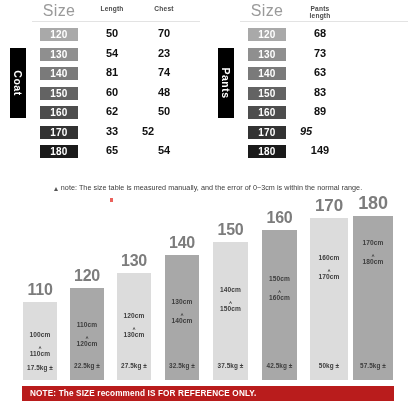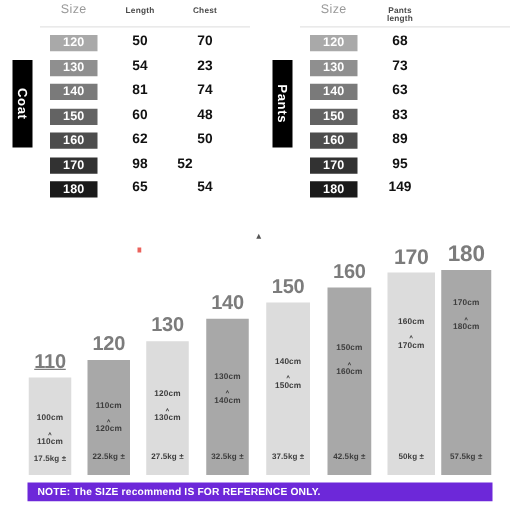--- a/index.html
+++ b/index.html
@@ -34,21 +34,21 @@
     height: 22px;
   }
   .th {
     position: absolute;
     top: 3px;
     text-align: center;
     white-space: pre-line;
     line-height: 1.02;
   }
   .th-size {
-    font-size: 10px;
+    font-size: 16px;
     color: #9a9a9a;
     letter-spacing: .3px;
   }
   .th-metric {
     font-size: 6.6px;
     font-weight: bold;
     color: #4a4a4a;
     letter-spacing: .2px;
     top: 6px;
   }
@@ -187,21 +187,21 @@
     line-height: 1.3;
     letter-spacing: .1px;
   }
 
   .note-banner {
     position: absolute;
     left: 22px;
     top: 386px;
     width: 372px;
     height: 15px;
-    background: #6d28d9;
+    background: #b91c1c;
     color: #ffffff;
     font-size: 8.2px;
     font-weight: bold;
     line-height: 15px;
     padding-left: 8px;
     box-sizing: border-box;
     letter-spacing: .15px;
     white-space: nowrap;
   }
 </style>
@@ -243,21 +243,21 @@
         <div class="cell" style="left:92px;">60</div>
         <div class="cell" style="left:144px;">48</div>
       </div>
       <div class="row">
         <div class="badge" style="left:40px;background:#4d4d4d;">160</div>
         <div class="cell" style="left:92px;">62</div>
         <div class="cell" style="left:144px;">50</div>
       </div>
       <div class="row">
         <div class="badge" style="left:40px;background:#323232;">170</div>
-        <div class="cell" style="left:92px;">98</div>
+        <div class="cell" style="left:92px;">33</div>
         <div class="cell" style="left:128px;">52</div>
       </div>
       <div class="row">
         <div class="badge" style="left:40px;background:#1a1a1a;">180</div>
         <div class="cell" style="left:92px;">65</div>
         <div class="cell" style="left:144px;">54</div>
       </div>
     </div>
   </div>
 
@@ -289,40 +289,40 @@
       <div class="row">
         <div class="badge" style="left:40px;background:#636363;">150</div>
         <div class="cell" style="left:92px;">83</div>
       </div>
       <div class="row">
         <div class="badge" style="left:40px;background:#4d4d4d;">160</div>
         <div class="cell" style="left:92px;">89</div>
       </div>
       <div class="row">
         <div class="badge" style="left:40px;background:#323232;">170</div>
-        <div class="cell" style="left:92px;">95</div>
+        <div class="cell" style="left:78px;font-style:italic;">95</div>
       </div>
       <div class="row">
         <div class="badge" style="left:40px;background:#1a1a1a;">180</div>
         <div class="cell" style="left:92px;">149</div>
       </div>
     </div>
   </div>
 </div>
 
 <div class="note-line">
-  <span class="note-tri"></span>
+  <span class="note-tri"></span><span>note: The size table is measured manually, and the error of 0~3cm is within the normal range.</span>
 </div>
 
 <div class="watermark-dot"></div>
 
 <div class="chart">
 
   <div class="bar-group" style="left:23px;width:34px;height:78px;">
-    <div class="bar-title" style="top:-21px;text-decoration:underline;">110</div>
+    <div class="bar-title" style="top:-21px;">110</div>
     <div class="bar" style="height:78px;background:#dcdcdc;">
       <div class="bar-range" style="top:28px;">
         <span>100cm</span><br>‸<br><span>110cm</span>
       </div>
       <div class="bar-weight" style="top:62px;">17.5kg ±</div>
     </div>
   </div>
 
   <div class="bar-group" style="left:70px;width:34px;height:92px;">
     <div class="bar-title" style="top:-21px;">120</div>

